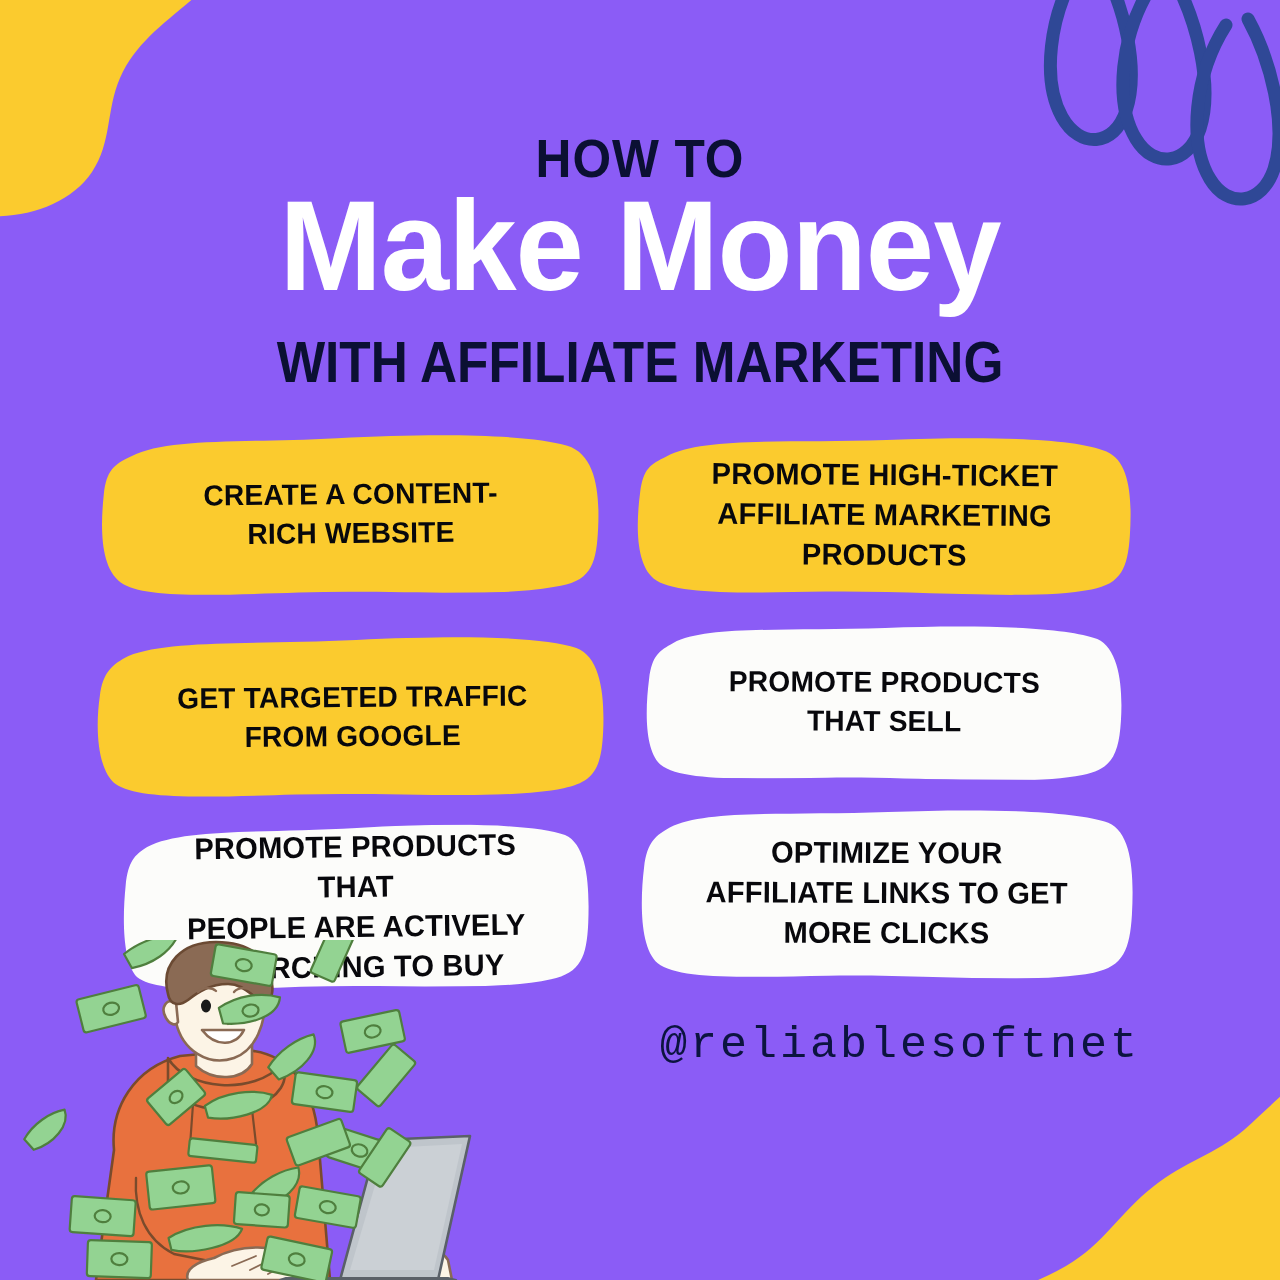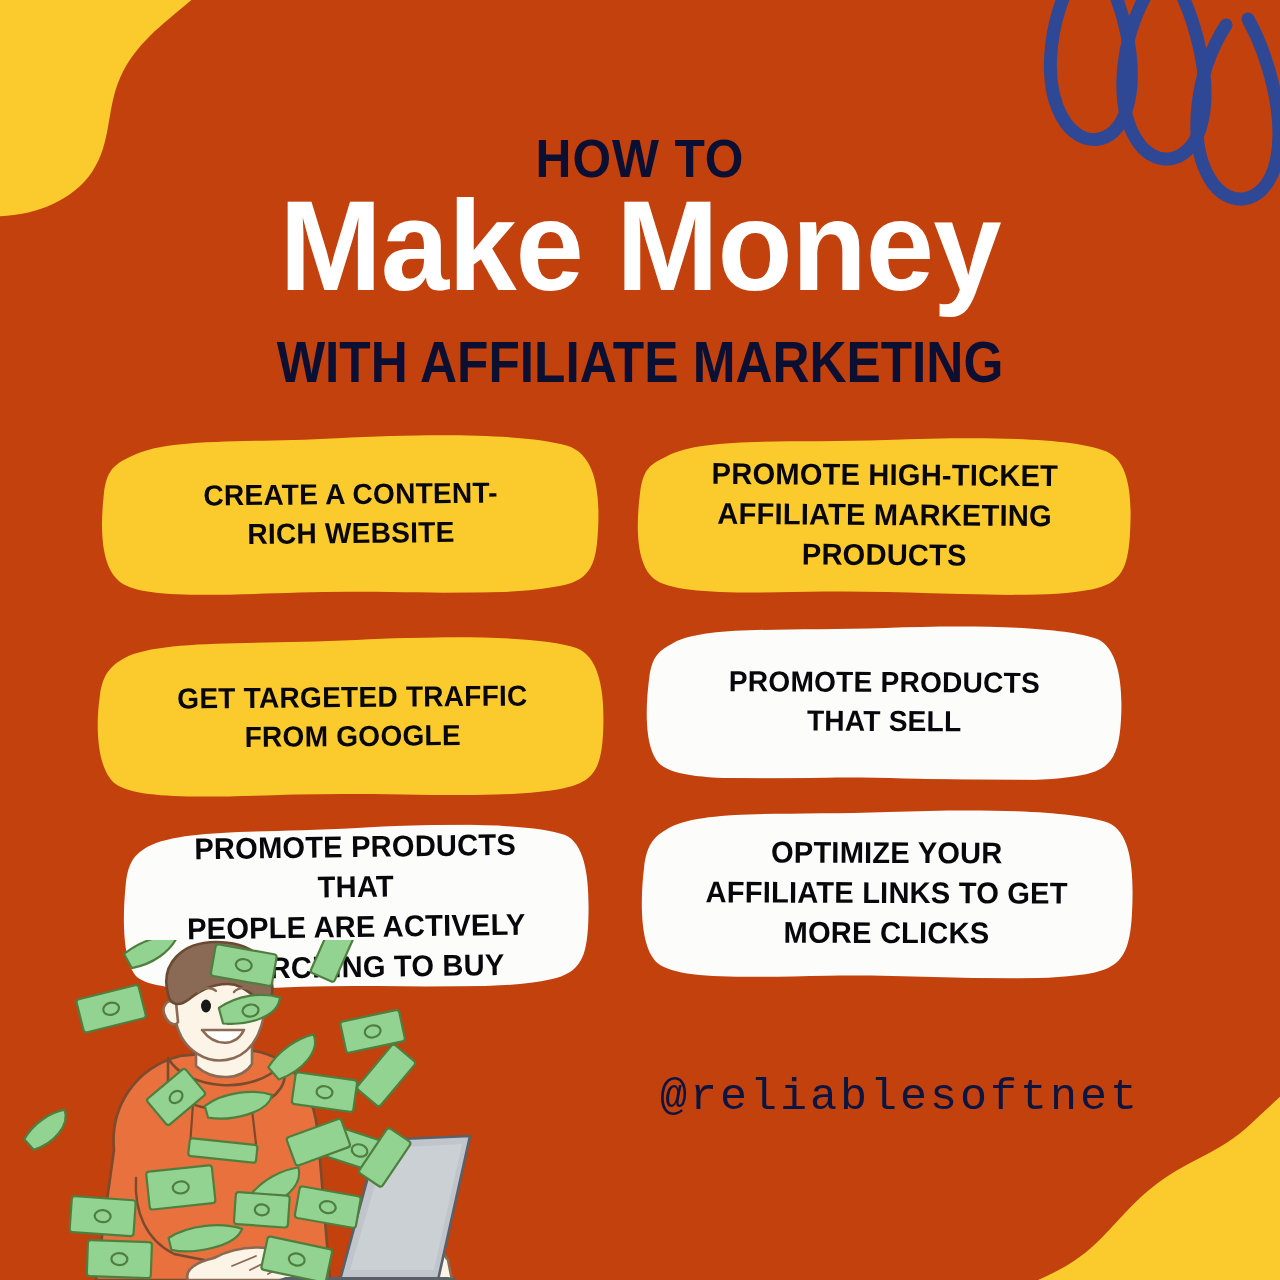--- a/index.html
+++ b/index.html
@@ -8,21 +8,21 @@
     font-family: "Liberation Sans", sans-serif;
     background: #2E6FE3;
     overflow: hidden;
     position: relative;
   }
 
   #canvas {
     position: relative;
     width: 1280px;
     height: 1280px;
-    background: #c2410c;
+    background: #8b5cf6;
     overflow: hidden;
   }
 
   
   .deco { position:absolute; pointer-events:none; }
 
   #blob-top-left   { left:-40px;  top:-90px;  width:330px; height:310px; }
   #blob-bottom-right { right:-20px; bottom:-30px; width:330px; height:230px; }
   #squiggle-top-right { right:-10px; top:-15px; width:250px; height:260px; }
   #eyebrow {
@@ -91,21 +91,21 @@
   #card-5 { left:122px; top:826px; width:468px; height:162px; transform:rotate(-0.8deg); }
   #card-6 { left:640px; top:808px; width:494px; height:170px; transform:rotate(0.2deg); }
 
   #card-5 .label { font-size:30px; width:470px; }
   #card-2 .label { font-size:30px; }
   #card-6 .label { font-size:30px; }
 
   
   #handle {
     position:absolute;
-    left:640px; top:1072px;
+    left:640px; top:1020px;
     width:520px;
     text-align:center;
     font-family:"Liberation Mono", monospace;
     font-size:45px;
     letter-spacing:3px;
     color:#0C1440;
     white-space:nowrap;
   }
 
   

